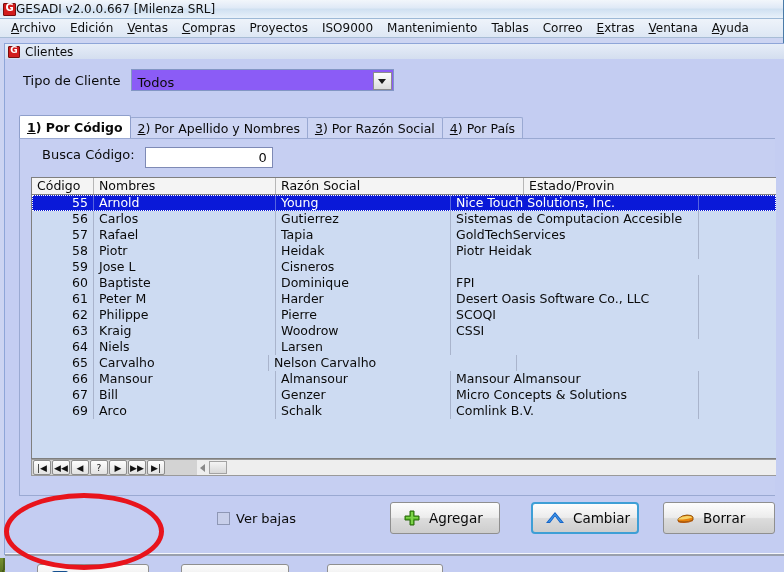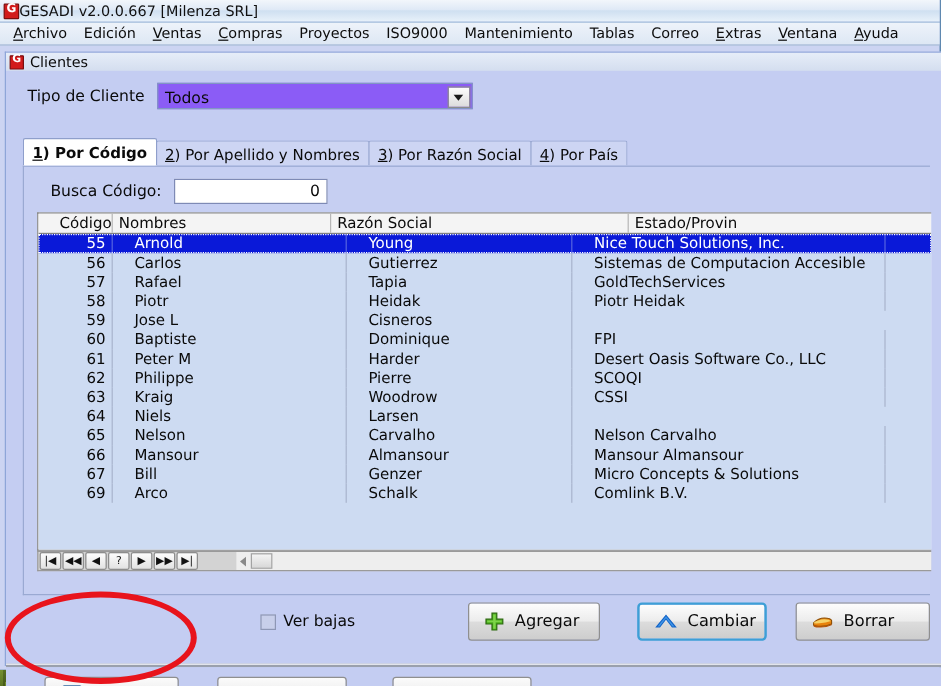--- a/index.html
+++ b/index.html
@@ -158,21 +158,21 @@
     position: absolute; left: 14px; top: 94px;
     width: 756px; height: 358px;
     background: #c6cff2;
     border: 1px solid #9aa9d2;
     border-right: none;
   }
 
   
   #busca-row {
     position: absolute; left: 0; top: 8px; width: 756px; height: 24px;
-    display: flex; align-items: center;
+    display: flex; align-items: flex-start;
   }
   #busca-label { margin-left: 22px; font-size: 13px; color: #0a0a0a; }
   #busca-input {
     margin-left: 10px;
     width: 128px; height: 21px;
     background: #ffffff;
     border: 1px solid #7e8ab5;
     text-align: right;
     padding-right: 5px;
     font-size: 13px; color: #0a0a0a;
@@ -195,32 +195,31 @@
     border-bottom: 1px solid #808080;
   }
   #grid-header .hc {
     font-size: 12.5px; color: #0a0a0a;
     padding-left: 5px;
     line-height: 16px;
     border-right: 1px solid #b6b6b6;
     overflow: hidden; white-space: nowrap;
     flex: none;
   }
-  .col-codigo { width: 62px; text-align: right; }
+  .col-codigo { width: 62px; }
   .col-nombres { width: 182px; }
   .col-apellido { width: 175px; }
   .col-razon { width: 248px; }
   .col-estado { width: 120px; border-right: none !important; }
 
   #grid-body { background: #cddbf2; height: 264px; }
   .grid-row {
     display: flex;
     height: 16px;
     align-items: center;
-    gap: 13px;
   }
   .grid-row .gc {
     font-size: 12.5px;
     color: #0a0a0a;
     line-height: 16px;
     height: 16px;
     padding-left: 5px;
     border-right: 1px solid #a9b4cc;
     overflow: hidden; white-space: nowrap;
     flex: none;
@@ -493,21 +492,20 @@
                 <div class="gc col-estado"></div>
               </div>
               <div class="grid-row">
                 <div class="gc col-codigo">64</div>
                 <div class="gc col-nombres">Niels</div>
                 <div class="gc col-apellido">Larsen</div>
                 <div class="gc col-estado"></div>
               </div>
               <div class="grid-row">
                 <div class="gc col-codigo">65</div>
-                <div class="gc col-nombres">Nelson</div>
                 <div class="gc col-apellido">Carvalho</div>
                 <div class="gc col-razon">Nelson Carvalho</div>
                 <div class="gc col-estado"></div>
               </div>
               <div class="grid-row">
                 <div class="gc col-codigo">66</div>
                 <div class="gc col-nombres">Mansour</div>
                 <div class="gc col-apellido">Almansour</div>
                 <div class="gc col-razon">Mansour Almansour</div>
                 <div class="gc col-estado"></div>

